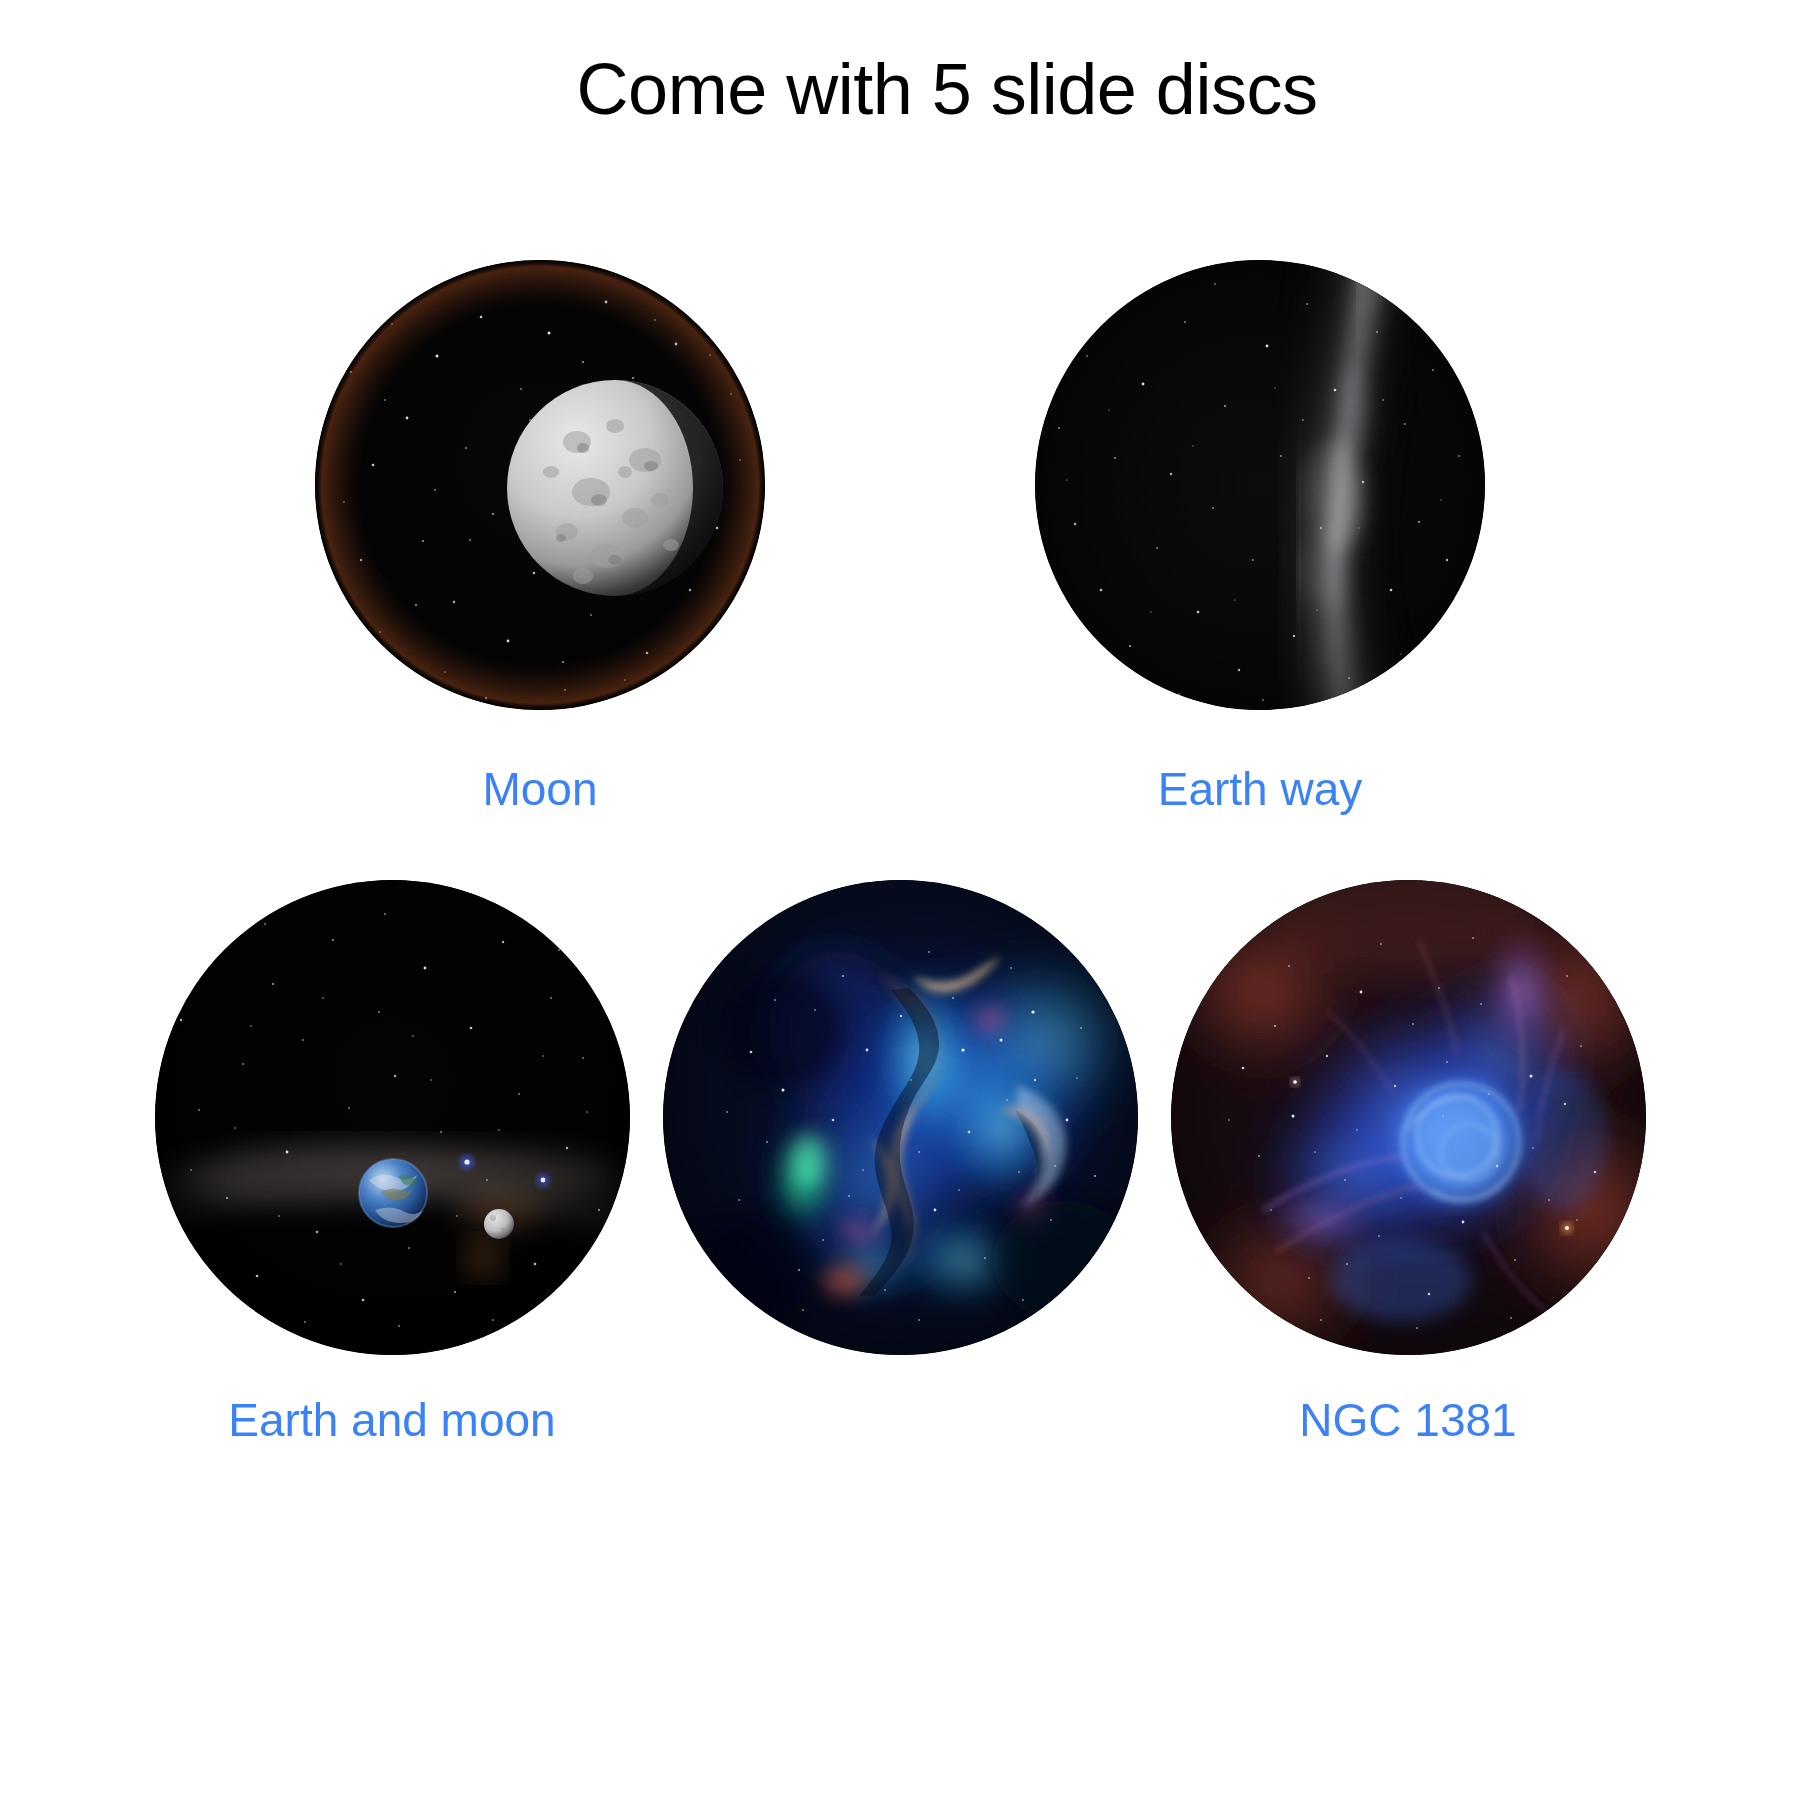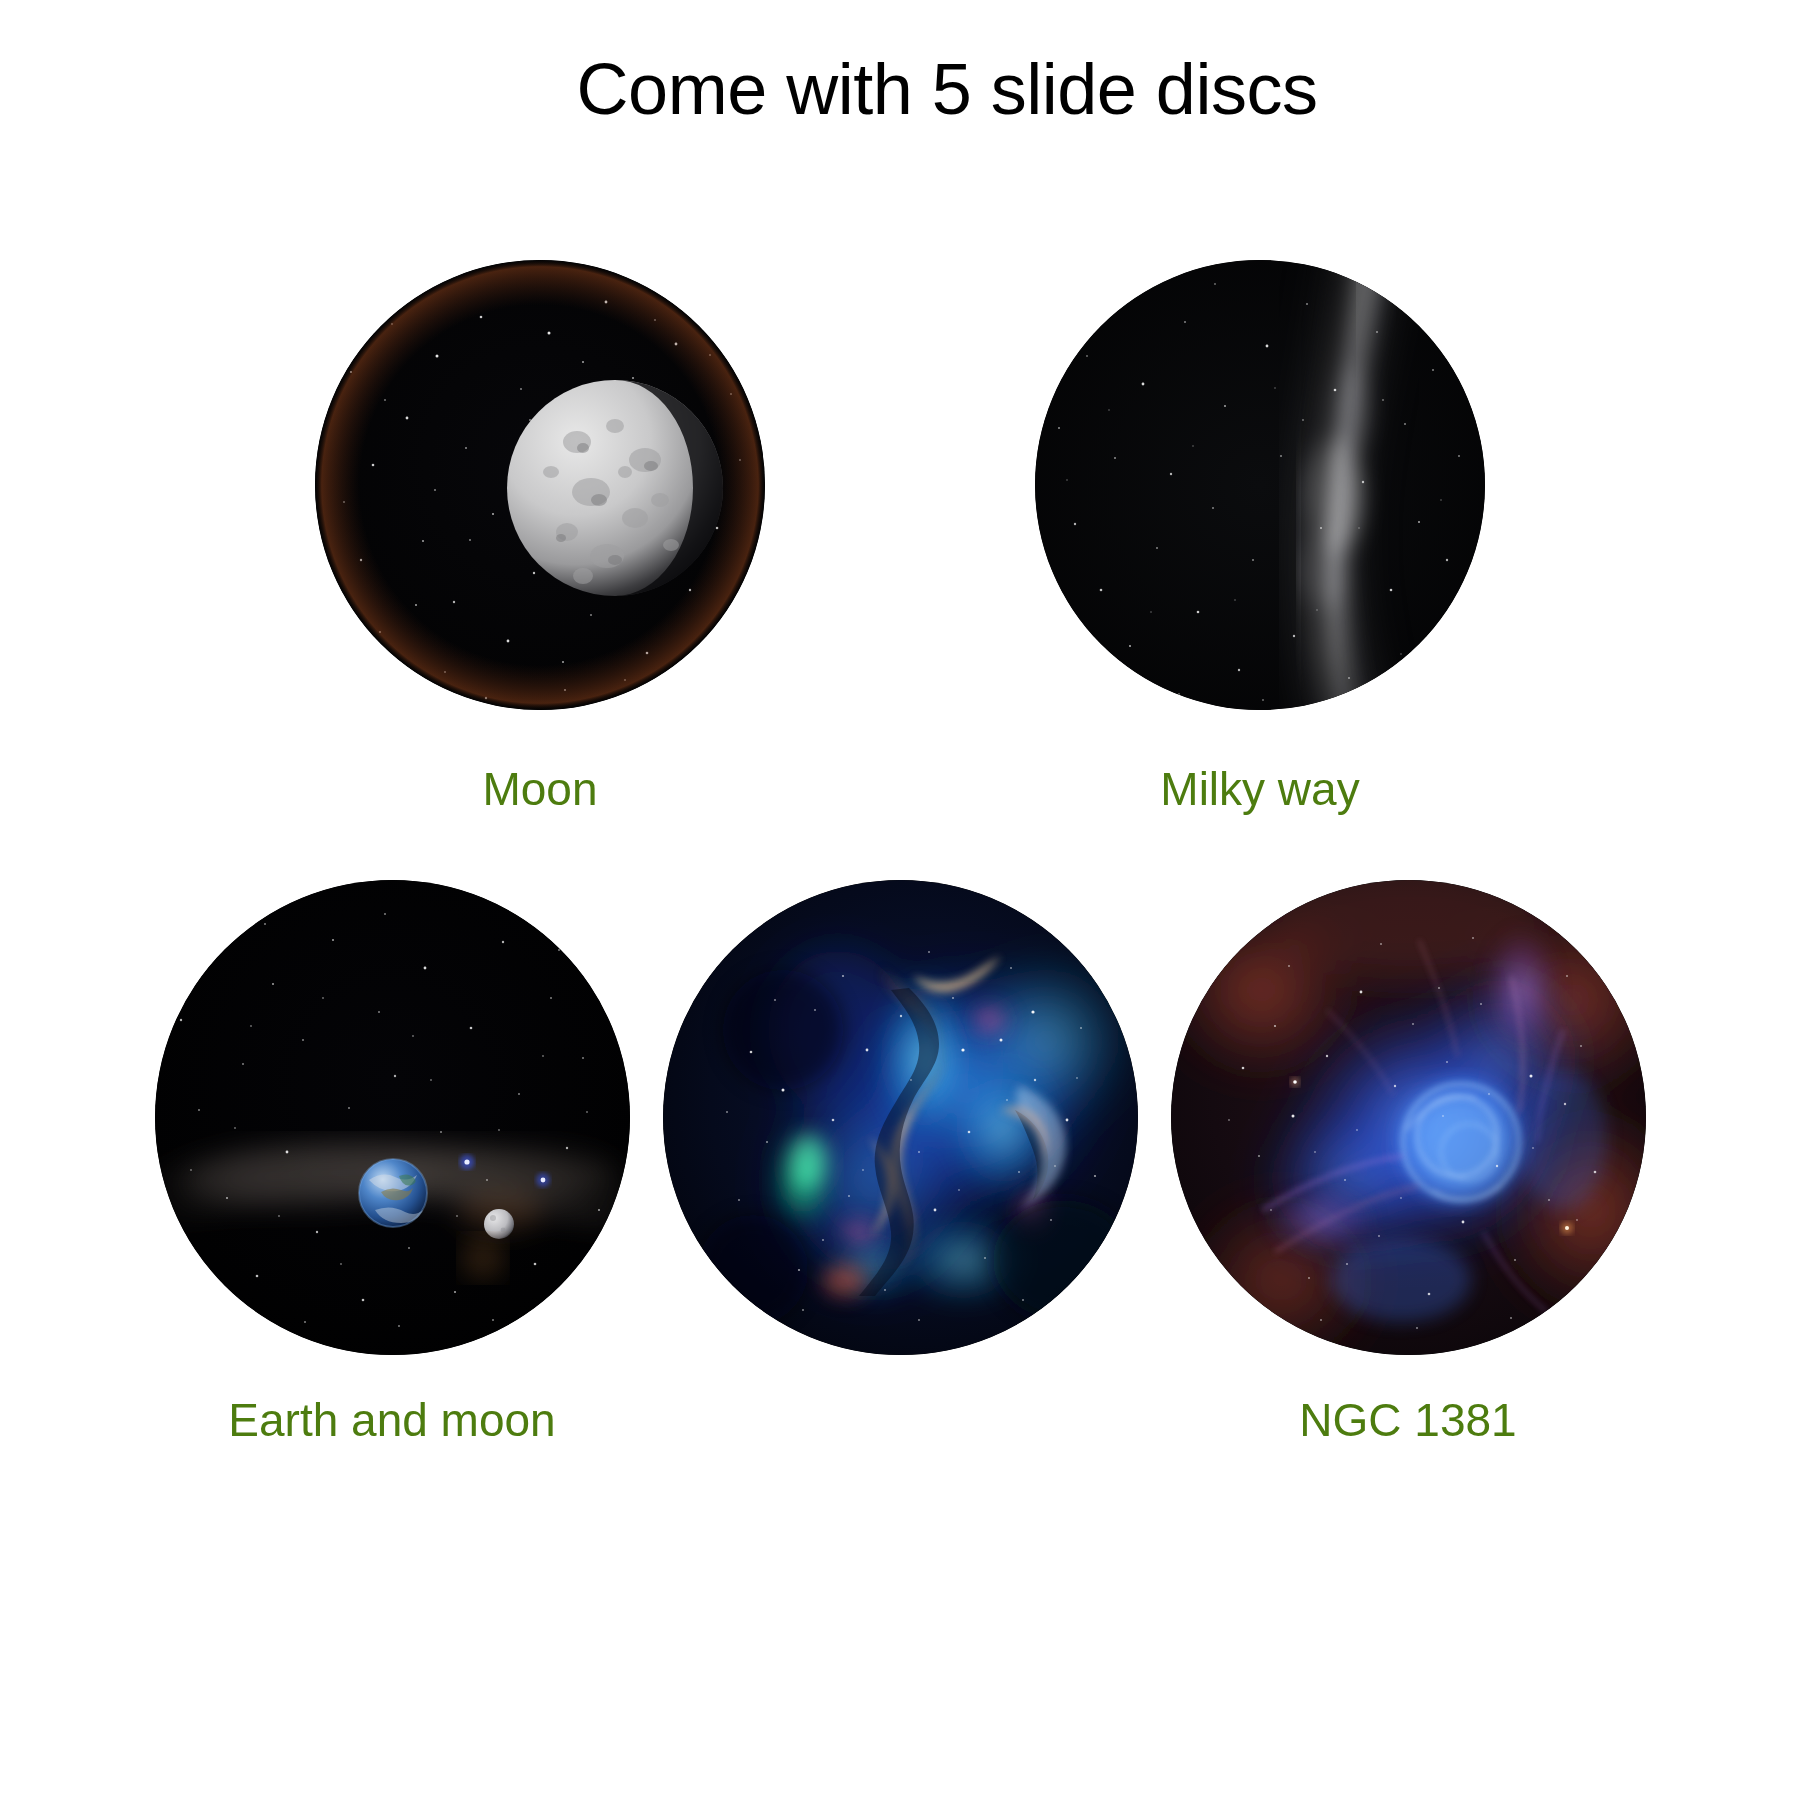--- a/index.html
+++ b/index.html
@@ -57,21 +57,21 @@
     position: relative;
     background: #000;
     display: block;
   }
   .disc-top    { width: 450px; height: 450px; }
   .disc-bottom { width: 475px; height: 475px; }
 
   .caption {
     font-size: 46px;
     font-weight: 400;
-    color: #4d7c0f;
+    color: #3b82f6;
     text-align: center;
     white-space: nowrap;
   }
   .cap-top    { margin-top: 52px; }
   .cap-bottom { margin-top: 38px; }
 
   .disc svg { display: block; width: 100%; height: 100%; }
 </style>
 </head>
 <body>
@@ -282,21 +282,21 @@
               <circle cx="228" cy="440" r="0.9" opacity=".45"></circle>
                 <circle cx="390" cy="52" r="0.9" opacity=".45"></circle>
               <circle cx="180" cy="24" r="0.9" opacity=".45"></circle>
                 <circle cx="90" cy="40" r="0.9" opacity=".4"></circle>
               <circle cx="268" cy="160" r="0.9" opacity=".45"></circle>
                 <circle cx="348" cy="140" r="0.9" opacity=".45"></circle>
             </g>
           </g>
         </svg>
       </div>
-      <div class="caption cap-top">Milky way</div>
+      <div class="caption cap-top">Earth way</div>
     </div>
   </div>
 
   <div class="row row-bottom">
 
     <div class="disc-cell">
       <div class="disc disc-bottom">
         <svg viewBox="0 0 475 475" xmlns="http://www.w3.org/2000/svg" aria-hidden="true">
           <defs>
             <radialGradient id="emSky" cx="50%" cy="42%" r="72%">

